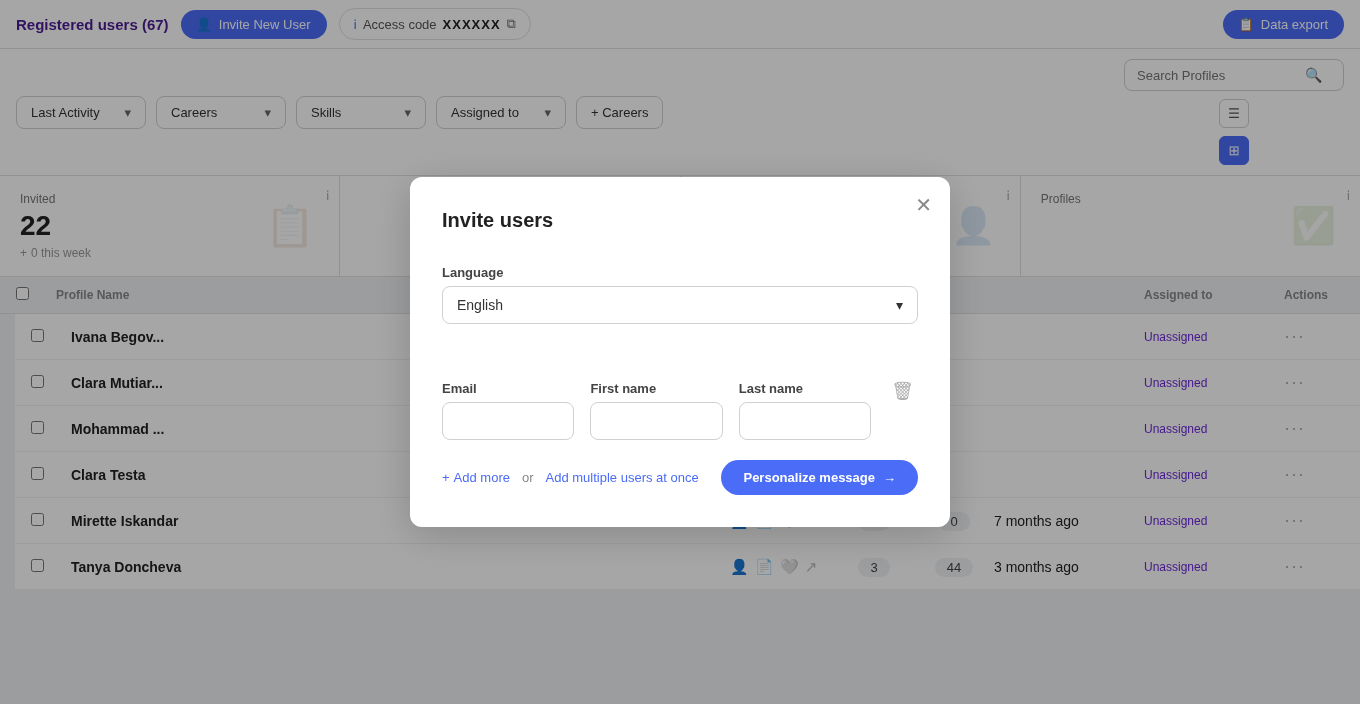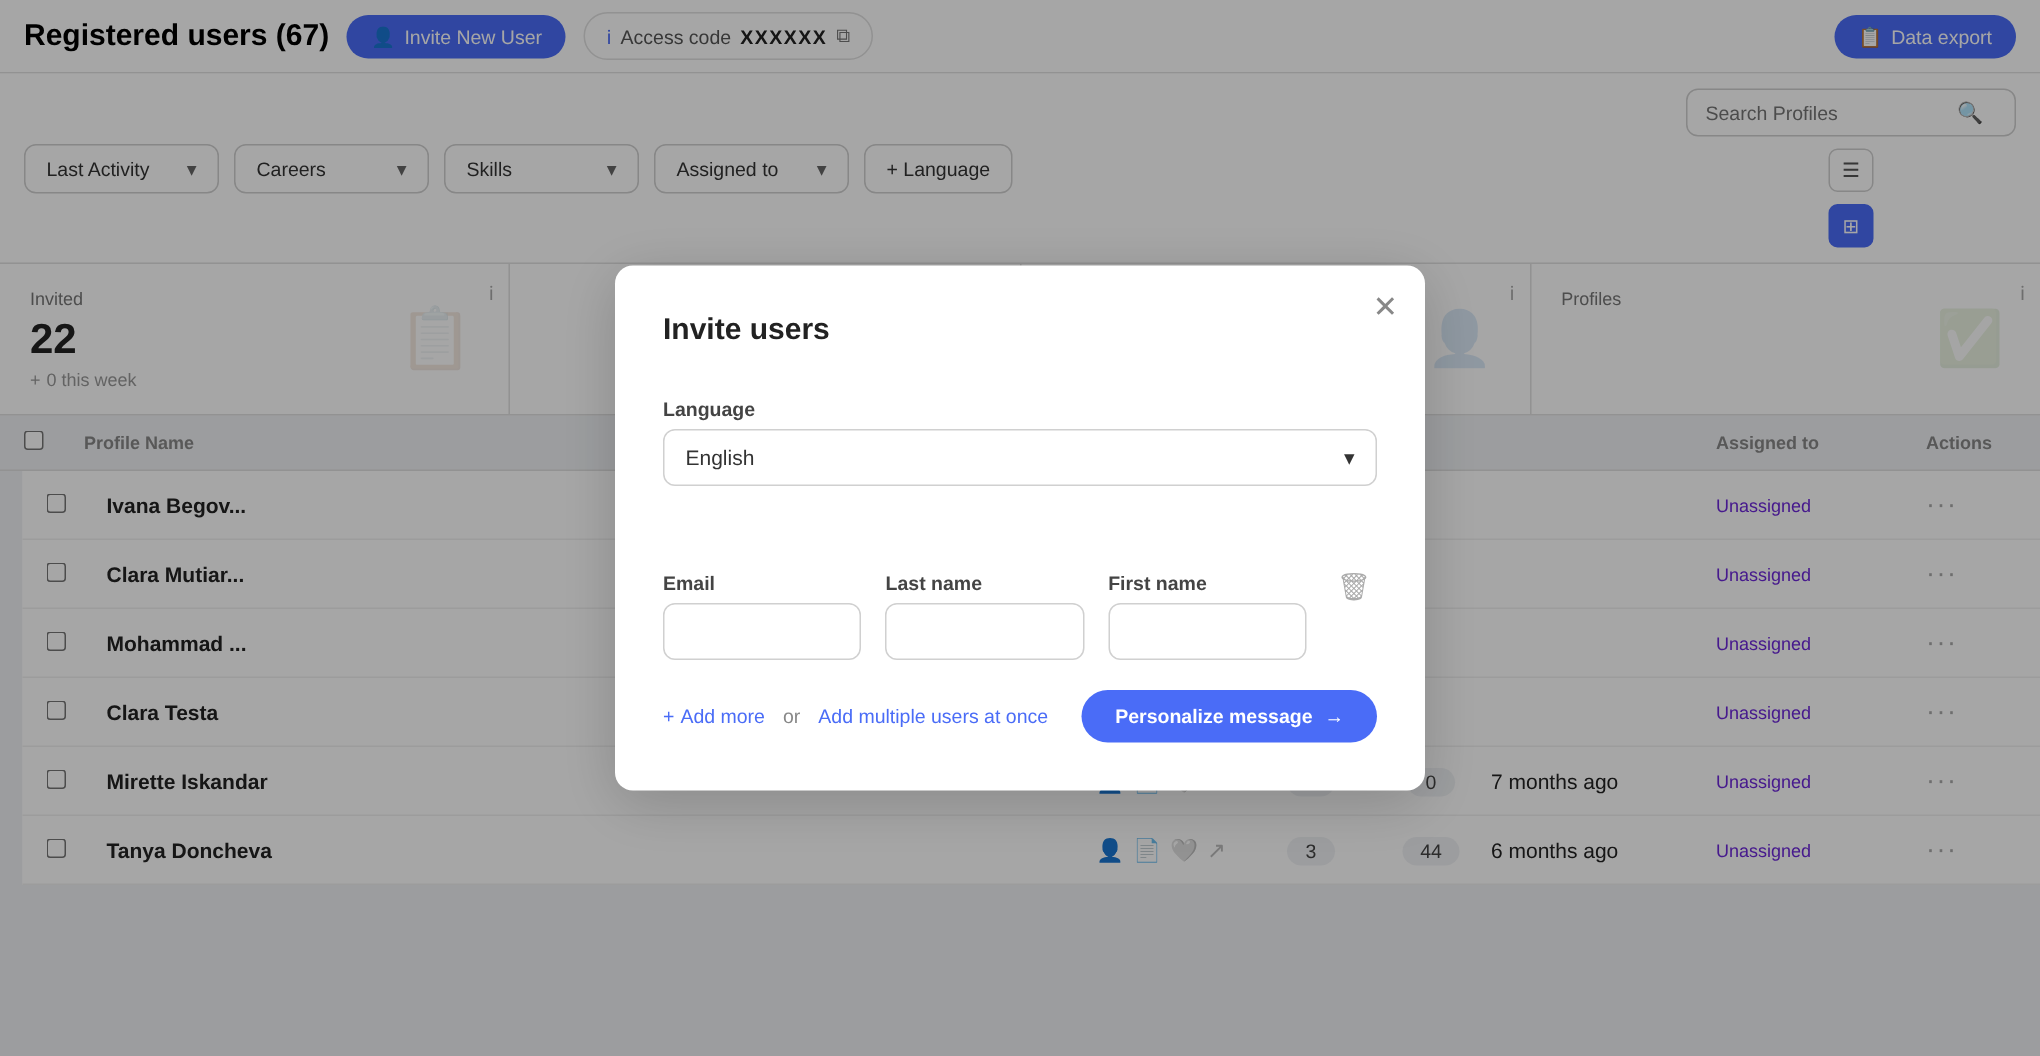--- a/index.html
+++ b/index.html
@@ -1,21 +1,21 @@
 <!DOCTYPE html>
 <html><head>
   <meta charset="utf-8">
   <style>
     * { box-sizing: border-box; margin: 0; padding: 0; }
     body { font-family: -apple-system, BlinkMacSystemFont, 'Segoe UI', sans-serif; background: #f0f2f5; color: #222; font-size: 14px; }
 
     
     .header { display: flex; align-items: center; justify-content: space-between; padding: 8px 16px; background: #fff; border-bottom: 1px solid #e0e0e0; }
     .header-left { display: flex; align-items: center; gap: 12px; }
-    .registered-title { font-size: 20px; font-weight: 600; color: #000000; }
+    .registered-title { font-size: 15px; font-weight: 600; color: #4c1d95; }
     .invite-btn { display: flex; align-items: center; gap: 6px; background: #4a6cf7; color: #fff; border: none; border-radius: 20px; padding: 7px 16px; font-size: 13px; font-weight: 500; cursor: pointer; }
     .access-code { display: flex; align-items: center; gap: 6px; border: 1px solid #e0e0e0; border-radius: 20px; padding: 6px 14px; font-size: 13px; color: #555; background: #fff; }
     .access-code-value { font-weight: 700; color: #222; letter-spacing: 1px; }
     .data-export-btn { display: flex; align-items: center; gap: 6px; background: #4a6cf7; color: #fff; border: none; border-radius: 20px; padding: 7px 16px; font-size: 13px; font-weight: 500; cursor: pointer; }
 
     
     .filters-bar { display: flex; align-items: center; gap: 10px; padding: 10px 16px; background: #fff; border-bottom: 1px solid #e0e0e0; }
     .filter-select { display: flex; align-items: center; gap: 6px; border: 1px solid #d0d0d0; border-radius: 8px; padding: 8px 14px; font-size: 13px; color: #333; background: #fff; cursor: pointer; min-width: 130px; }
     .filter-select-arrow { margin-left: auto; color: #666; }
     .filters-btn { display: flex; align-items: center; gap: 6px; border: 1px solid #d0d0d0; border-radius: 8px; padding: 8px 14px; font-size: 13px; color: #333; background: #fff; cursor: pointer; }
@@ -106,21 +106,21 @@
     </div>
     <div class="filter-select">
       <span>Skills</span>
       <span class="filter-select-arrow">▾</span>
     </div>
     <div class="filter-select">
       <span>Assigned to</span>
       <span class="filter-select-arrow">▾</span>
     </div>
     <div class="filters-btn">
-      <span>+ Language</span>
+      <span>+ Careers</span>
     </div>
     <div class="filters-right">
       <div class="search-box">
         <input type="text" placeholder="Search Profiles" style="">
         <span style="color:#aaa;">🔍</span>
       </div>
       <button class="view-btn">☰</button>
       <button class="view-btn active">⊞</button>
     </div>
   </div>
@@ -254,21 +254,21 @@
       <div class="col-check"><input type="checkbox" style=""></div>
       <div class="col-name user-name">Tanya Doncheva</div>
       <div class="col-icons icon-group">
         <span>👤</span>
         <span>📄</span>
         <span>🤍</span>
         <span>↗</span>
       </div>
       <div class="col-num"><span class="num-badge">3</span></div>
       <div class="col-num2"><span class="num-badge">44</span></div>
-      <div class="col-activity">6 months ago</div>
+      <div class="col-activity">3 months ago</div>
       <div class="col-assigned badge-unassigned">Unassigned</div>
       <div class="col-actions action-dots">···</div>
     </div>
   </div>
 
   <div class="modal-overlay">
     <div class="modal">
       <button class="modal-close">✕</button>
       <div class="modal-title">Invite users</div>
 
@@ -277,25 +277,25 @@
         <span>English</span>
         <span>▾</span>
       </div>
 
       <div class="form-row">
         <div class="form-field">
           <label class="form-label">Email</label>
           <input class="form-input" type="email" style="">
         </div>
         <div class="form-field">
-          <label class="form-label">Last name</label>
+          <label class="form-label">First name</label>
           <input class="form-input" type="text" style="">
         </div>
         <div class="form-field">
-          <label class="form-label">First name</label>
+          <label class="form-label">Last name</label>
           <input class="form-input" type="text" style="">
         </div>
         <button class="delete-btn">🗑</button>
       </div>
 
       <div class="modal-actions">
         <span class="add-more-link">
           <span>+</span>
           <span>Add more</span>
         </span>

